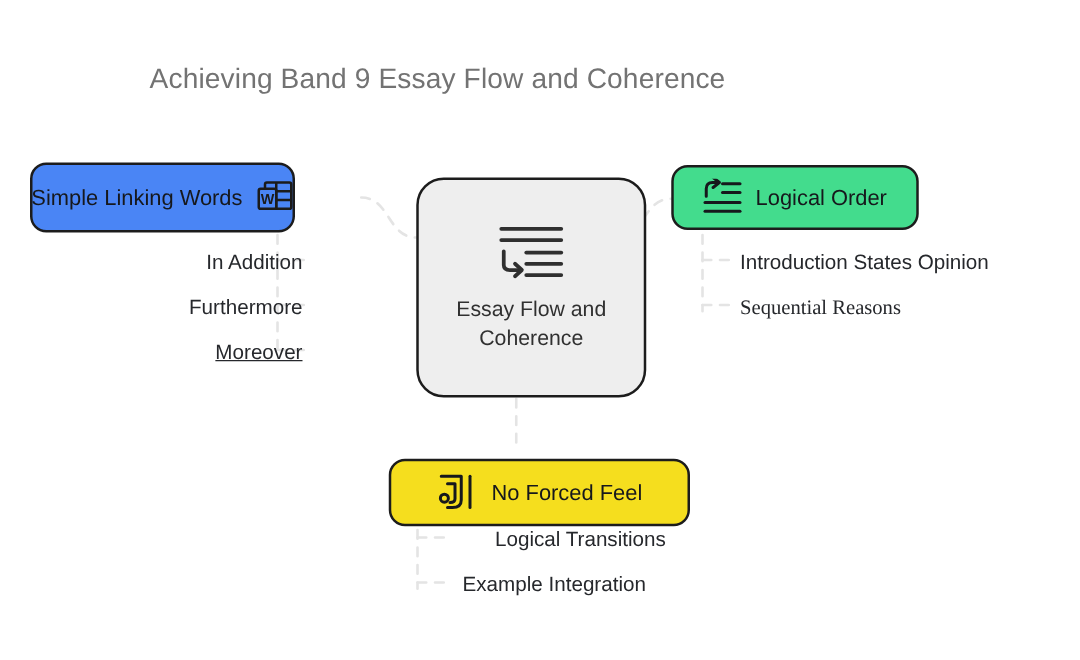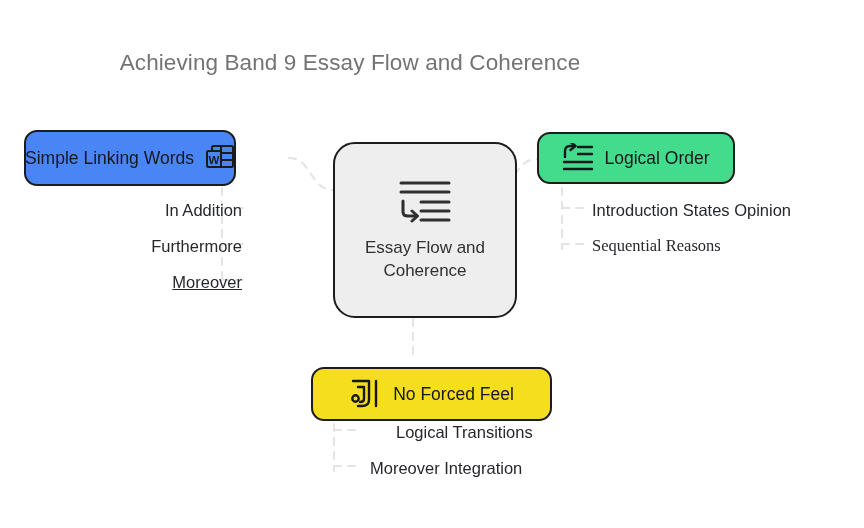--- a/index.html
+++ b/index.html
@@ -235,15 +235,15 @@
   </div>
 
   <div class="sub sub-right-aligned lbl-in-addition">In Addition</div>
   <div class="sub sub-right-aligned lbl-furthermore">Furthermore</div>
   <div class="sub sub-right-aligned lbl-moreover">Moreover</div>
 
   <div class="sub lbl-intro">Introduction States Opinion</div>
   <div class="sub lbl-sequential">Sequential Reasons</div>
 
   <div class="sub lbl-transitions">Logical Transitions</div>
-  <div class="sub lbl-example">Moreover Integration</div>
+  <div class="sub lbl-example">Example Integration</div>
 
 </div>
 
 </body></html>

